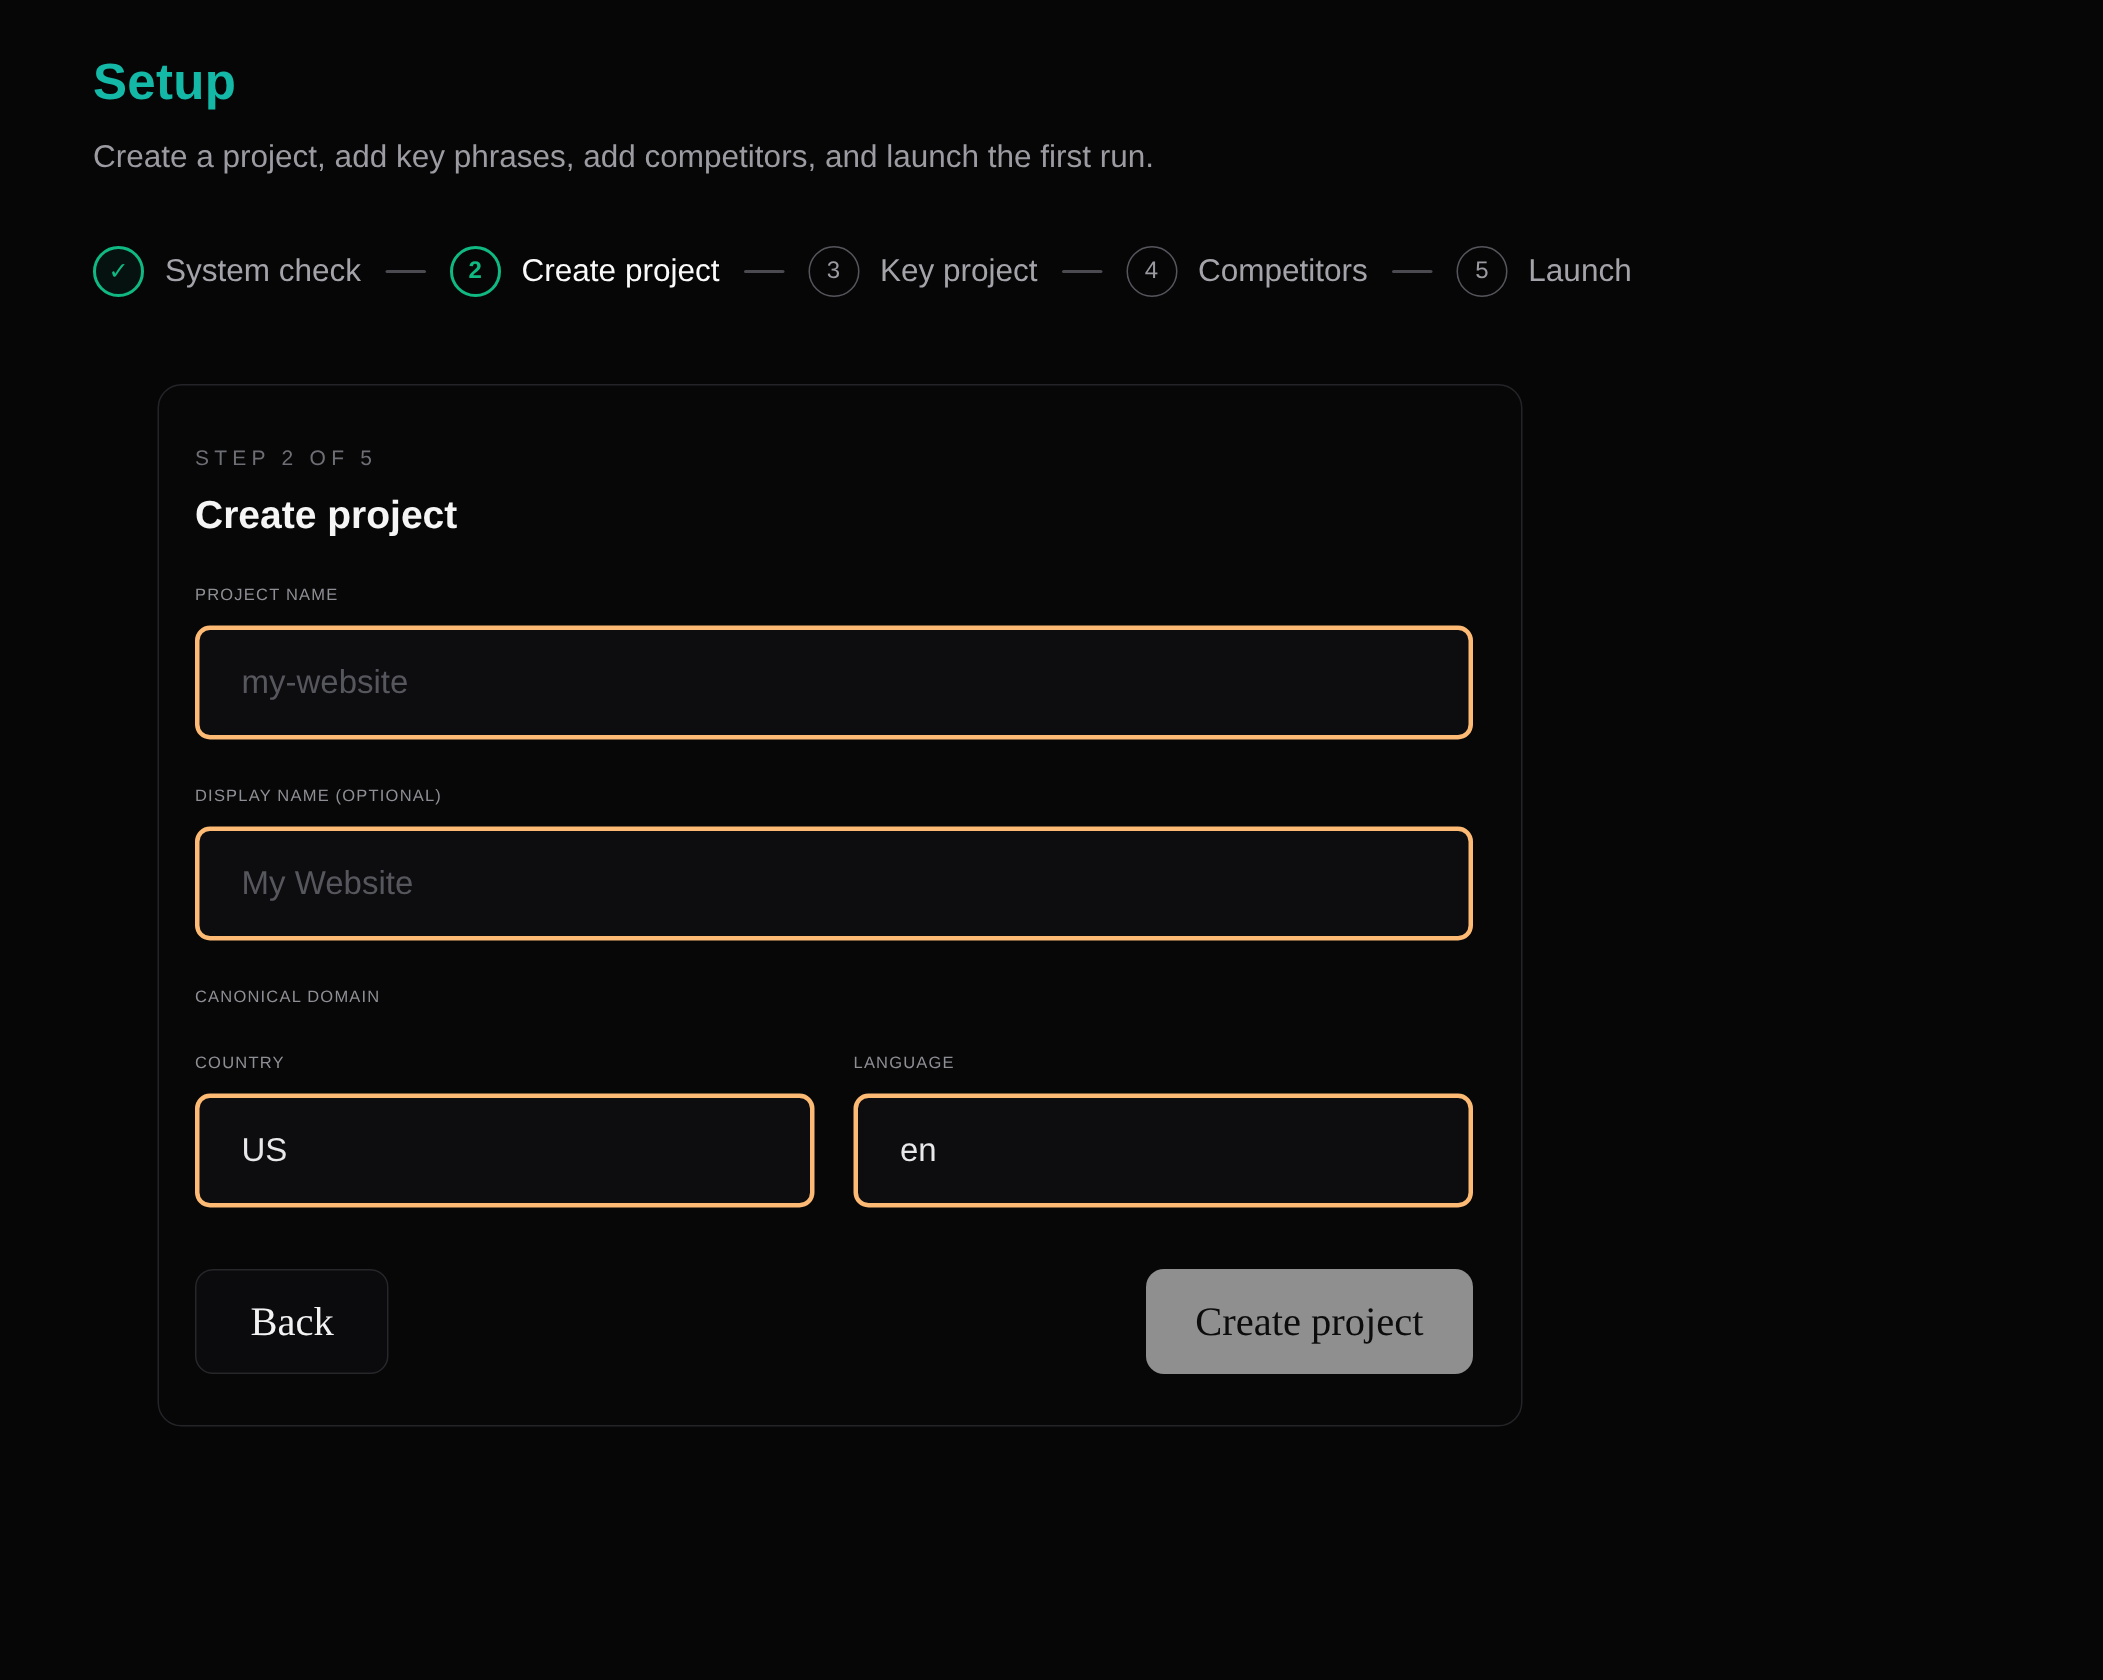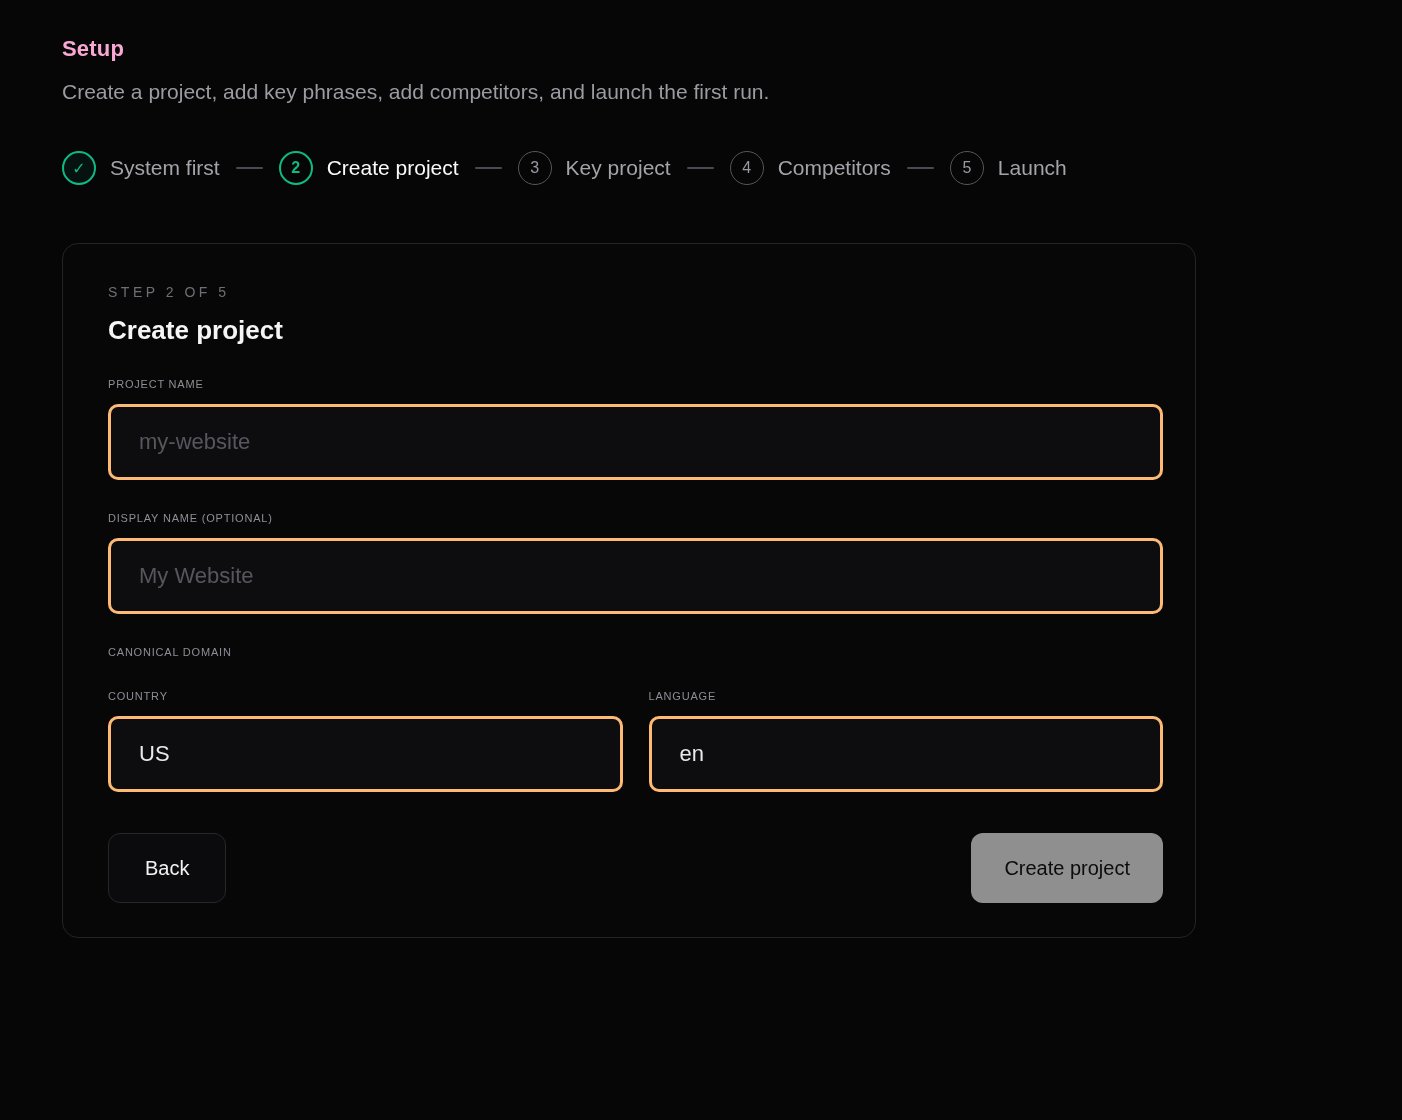--- a/index.html
+++ b/index.html
@@ -7,22 +7,22 @@
     width: 1402px; height: 1120px;
     background: #060607;
     font-family: "Liberation Sans", "DejaVu Sans", sans-serif;
     overflow: hidden;
   }
   .page {
     width: 1402px; height: 1120px;
     padding: 36px 62px 0 62px;
   }
   .page-title {
-    color: #f9a8d4;
-    font-size: 22px;
+    color: #14b8a6;
+    font-size: 34px;
     font-weight: 700;
     letter-spacing: 0.2px;
   }
   .page-subtitle {
     margin-top: 18px;
     color: #9b9ba1;
     font-size: 21px;
     font-weight: 400;
   }
   
@@ -70,25 +70,26 @@
   .step-sep {
     width: 27px; height: 2px;
     background: #4a4a50;
     border-radius: 1px;
     margin: 0 16px;
     flex: 0 0 auto;
   }
   
   .card {
     margin-top: 58px;
-    width: 1134px;
+    width: 910px;
     border: 1px solid #242428;
     border-radius: 16px;
     background: #070708;
-    padding: 40px 32px 34px 45px;
+    padding: 40px 32px 34px 24px;
+    margin-left: 43px;
   }
   .card-step-label {
     color: #6e6e75;
     font-size: 14px;
     font-weight: 500;
     letter-spacing: 3.5px;
   }
   .card-title {
     margin-top: 15px;
     color: #f5f5f6;
@@ -125,22 +126,22 @@
   
   .card-footer {
     margin-top: 41px;
     display: flex;
     justify-content: space-between;
     align-items: center;
   }
   .btn {
     height: 70px;
     border-radius: 12px;
-    font-family: Liberation Sans, sans-serif;
-    font-size: 20px;
+    font-family: Liberation Serif, serif;
+    font-size: 27px;
     cursor: pointer;
   }
   .btn-back {
     padding: 0 36px;
     background: #0b0b0d;
     border: 1px solid #27272b;
     color: #f2f2f3;
     font-weight: 400;
   }
   .btn-submit {
@@ -155,21 +156,21 @@
 <body>
 
 <div class="page">
 
   <h1 class="page-title">Setup</h1>
   <p class="page-subtitle">Create a project, add key phrases, add competitors, and launch the first run.</p>
 
   <div class="stepper">
     <div class="step done">
       <span class="step-circle">✓</span>
-      <span class="step-label">System first</span>
+      <span class="step-label">System check</span>
     </div>
     <span class="step-sep"></span>
     <div class="step active">
       <span class="step-circle">2</span>
       <span class="step-label">Create project</span>
     </div>
     <span class="step-sep"></span>
     <div class="step upcoming">
       <span class="step-circle">3</span>
       <span class="step-label">Key project</span>

